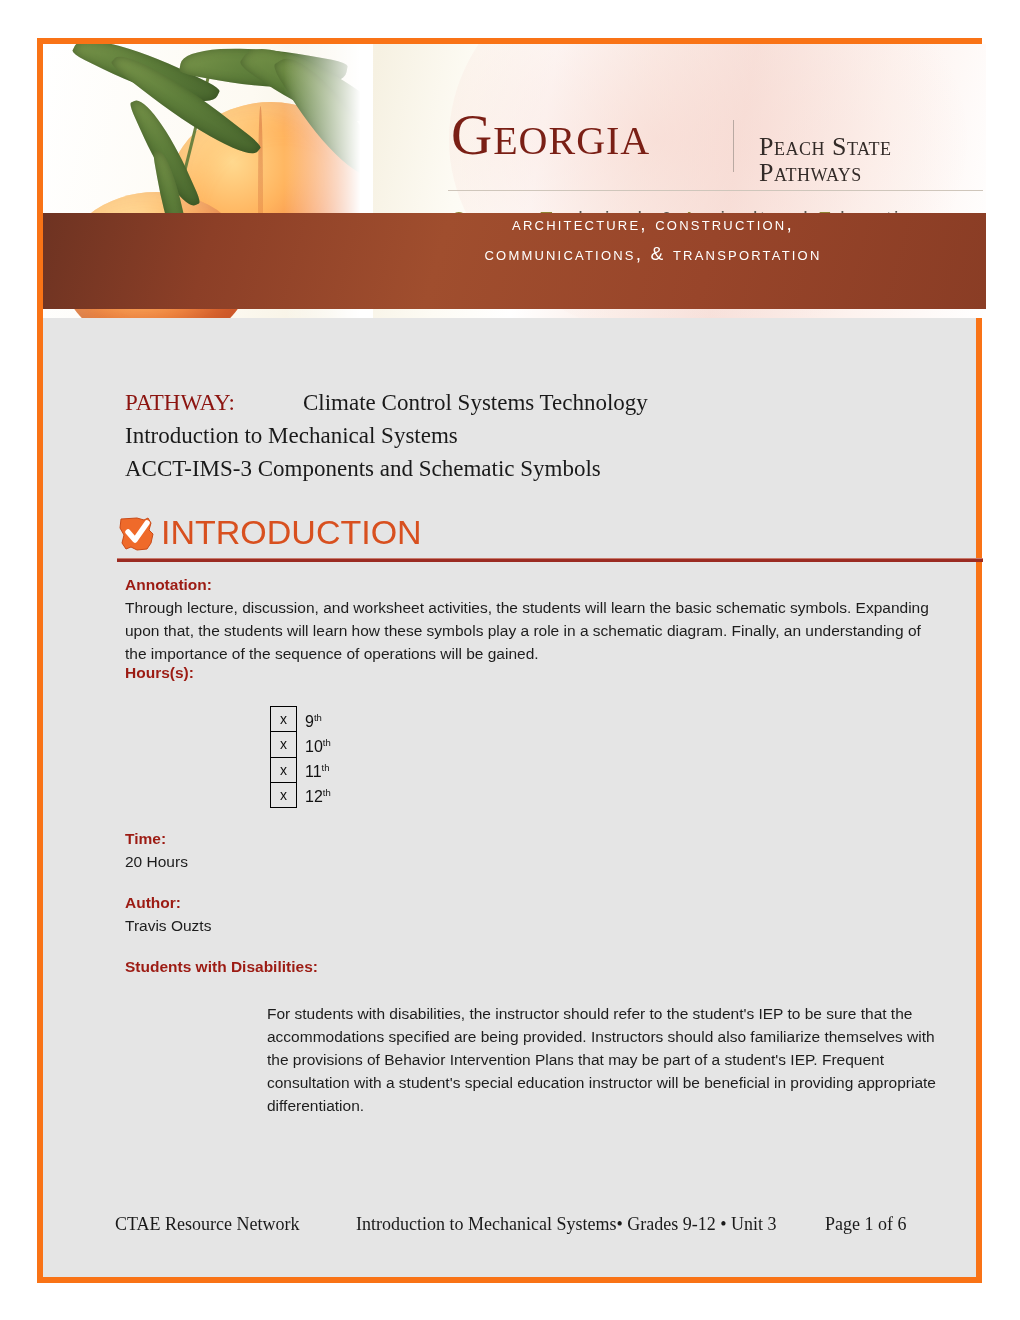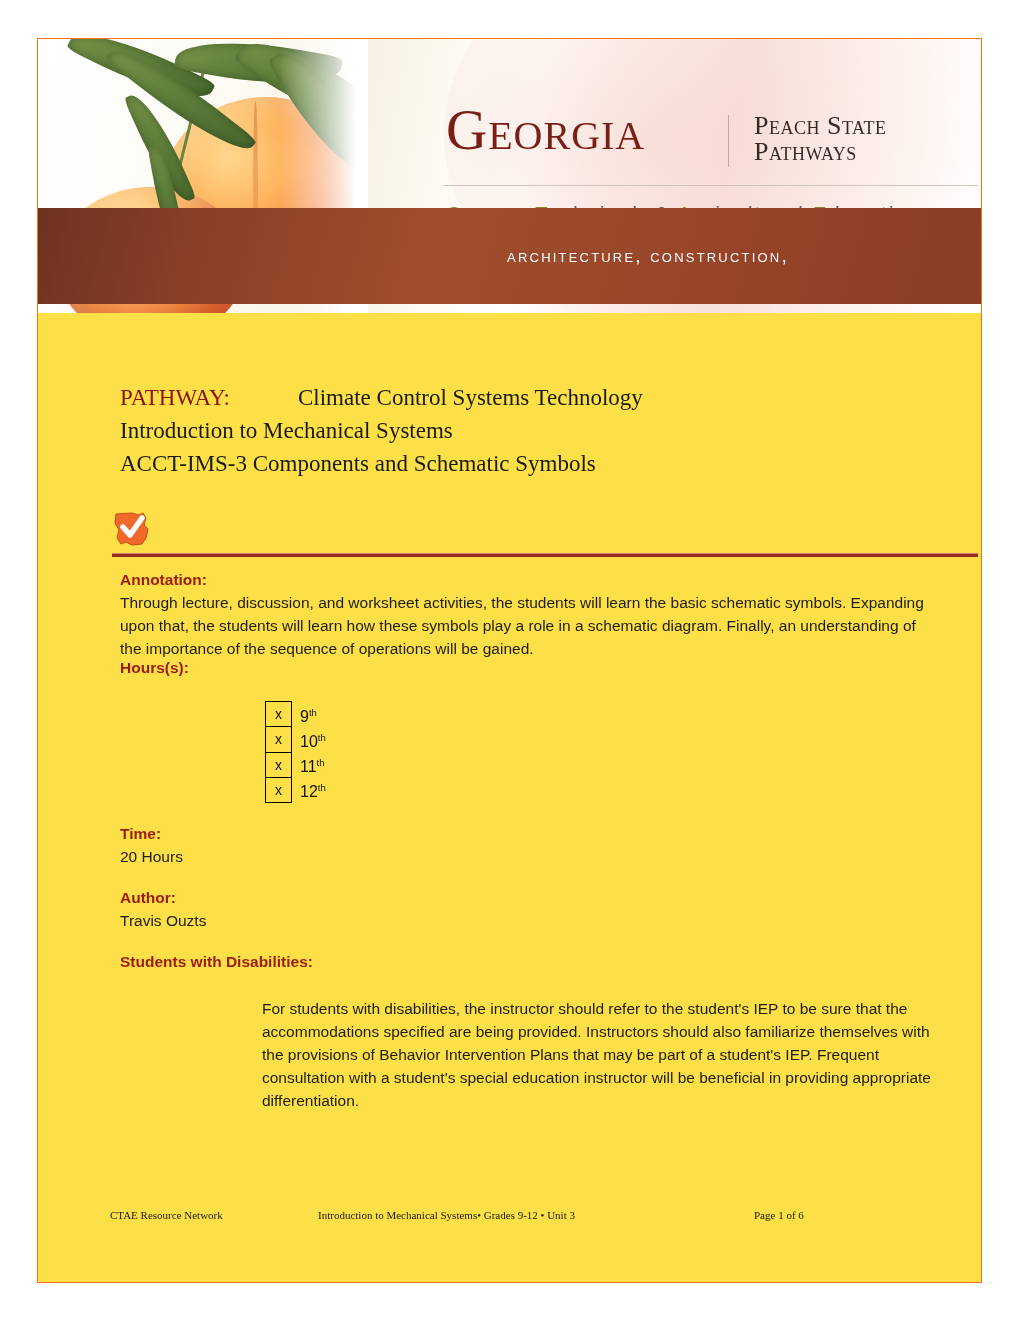--- a/index.html
+++ b/index.html
@@ -15,22 +15,22 @@
     -webkit-font-smoothing: antialiased;
   }
 
   
   .page {
     position: absolute;
     left: 37px;
     top: 38px;
     width: 945px;
     height: 1245px;
-    border: 1px solid #f97316;
-    background: #fde047;
+    border: 6px solid #f97316;
+    background: #e5e5e5;
     box-sizing: border-box;
   }
 
   
   .banner {
     position: absolute;
     left: 0px;
     top: 0px;
     width: 943px;
     height: 274px;
@@ -148,21 +148,20 @@
   }
   .band-text {
     position: absolute;
     left: 280px;
     top: 0;
     width: 660px;
     height: 96px;
     display: flex;
     flex-direction: column;
     align-items: center;
-    justify-content: center;
     gap: 8px;
   }
   .band-line {
     color: #ffffff;
     font-family: "Liberation Sans", sans-serif;
     font-size: 19px;
     letter-spacing: 2.2px;
     font-variant: small-caps;
     text-transform: lowercase;
     white-space: nowrap;
@@ -185,21 +184,21 @@
     position: absolute;
     left: 690px;
     top: 76px;
     width: 1px;
     height: 52px;
     background: #b9a9a2;
   }
   .pathways {
     position: absolute;
     left: 716px;
-    top: 74px;
+    top: 90px;
     font-family: "Liberation Serif", serif;
     font-size: 26px;
     font-variant: small-caps;
     color: #332b28;
     letter-spacing: 0.5px;
     line-height: 1;
   }
   .hrule {
     position: absolute;
     left: 405px;
@@ -333,23 +332,24 @@
     width: 676px;
   }
 
   
   .footer {
     position: absolute;
     left: 72px;
     top: 1170px;
     width: 800px;
     font-family: "Liberation Serif", serif;
-    font-size: 11px;
+    font-size: 18px;
     color: #1a1a1a;
     display: flex;
+    gap: 33px;
   }
   .f1 { width: 208px; }
   .f2 { width: 436px; }
   .f3 { }
 </style>
 </head>
 <body>
 
 <div class="page">
 
@@ -372,20 +372,21 @@
 
     <div class="georgia">Georgia</div>
     <div class="vrule"></div>
     <div class="pathways">Peach State Pathways</div>
     <div class="hrule"></div>
     <div class="ctae"><span class="cap">C</span><span>areer, </span><span class="cap">T</span><span>echnical, &amp; </span><span class="cap">A</span><span>gricultural </span><span class="cap">E</span><span>ducation</span></div>
 
     <div class="band">
       <div class="band-text">
         <div class="band-line l1">Architecture, Construction,</div>
+        <div class="band-line l2">Communications, &amp; transportation</div>
       </div>
     </div>
   </div>
 
   <div class="doc">
 
     <div class="meta">
       <div class="meta-row">
         <div class="meta-label">PATHWAY:</div>
         <div class="meta-value">Climate Control Systems Technology</div>
@@ -398,20 +399,21 @@
       </div>
     </div>
 
     <div class="sect">
       <div class="sect-icon">
         <svg viewBox="0 0 40 36" width="40" height="36" aria-hidden="true">
           <path d="M4 3 L20 2 L27 4 L31 2 L34 7 L32 14 L36 18 L34 27 L30 33 L20 34 L14 31 L9 33 L5 27 L7 19 L3 12 Z" fill="#ef6a2a" stroke="#c94a18" stroke-width="1"></path>
           <path d="M11 16 L18 24 L30 7" fill="none" stroke="#ffffff" stroke-width="5.5" stroke-linecap="round" stroke-linejoin="round"></path>
         </svg>
       </div>
+      <div class="sect-title">INTRODUCTION</div>
       <div class="sect-rule"></div>
     </div>
 
     <div class="block" style="top:244px;margin-top:12px;">
       <div class="h-label">Annotation:</div>
       <div class="p-text">Through lecture, discussion, and worksheet activities, the students will learn the basic schematic symbols. Expanding upon that, the students will learn how these symbols play a role in a schematic diagram. Finally, an understanding of the importance of the sequence of operations will be gained.</div>
     </div>
 
     <div class="block" style="top:344px;">
       <div class="h-label">Hours(s):</div>

